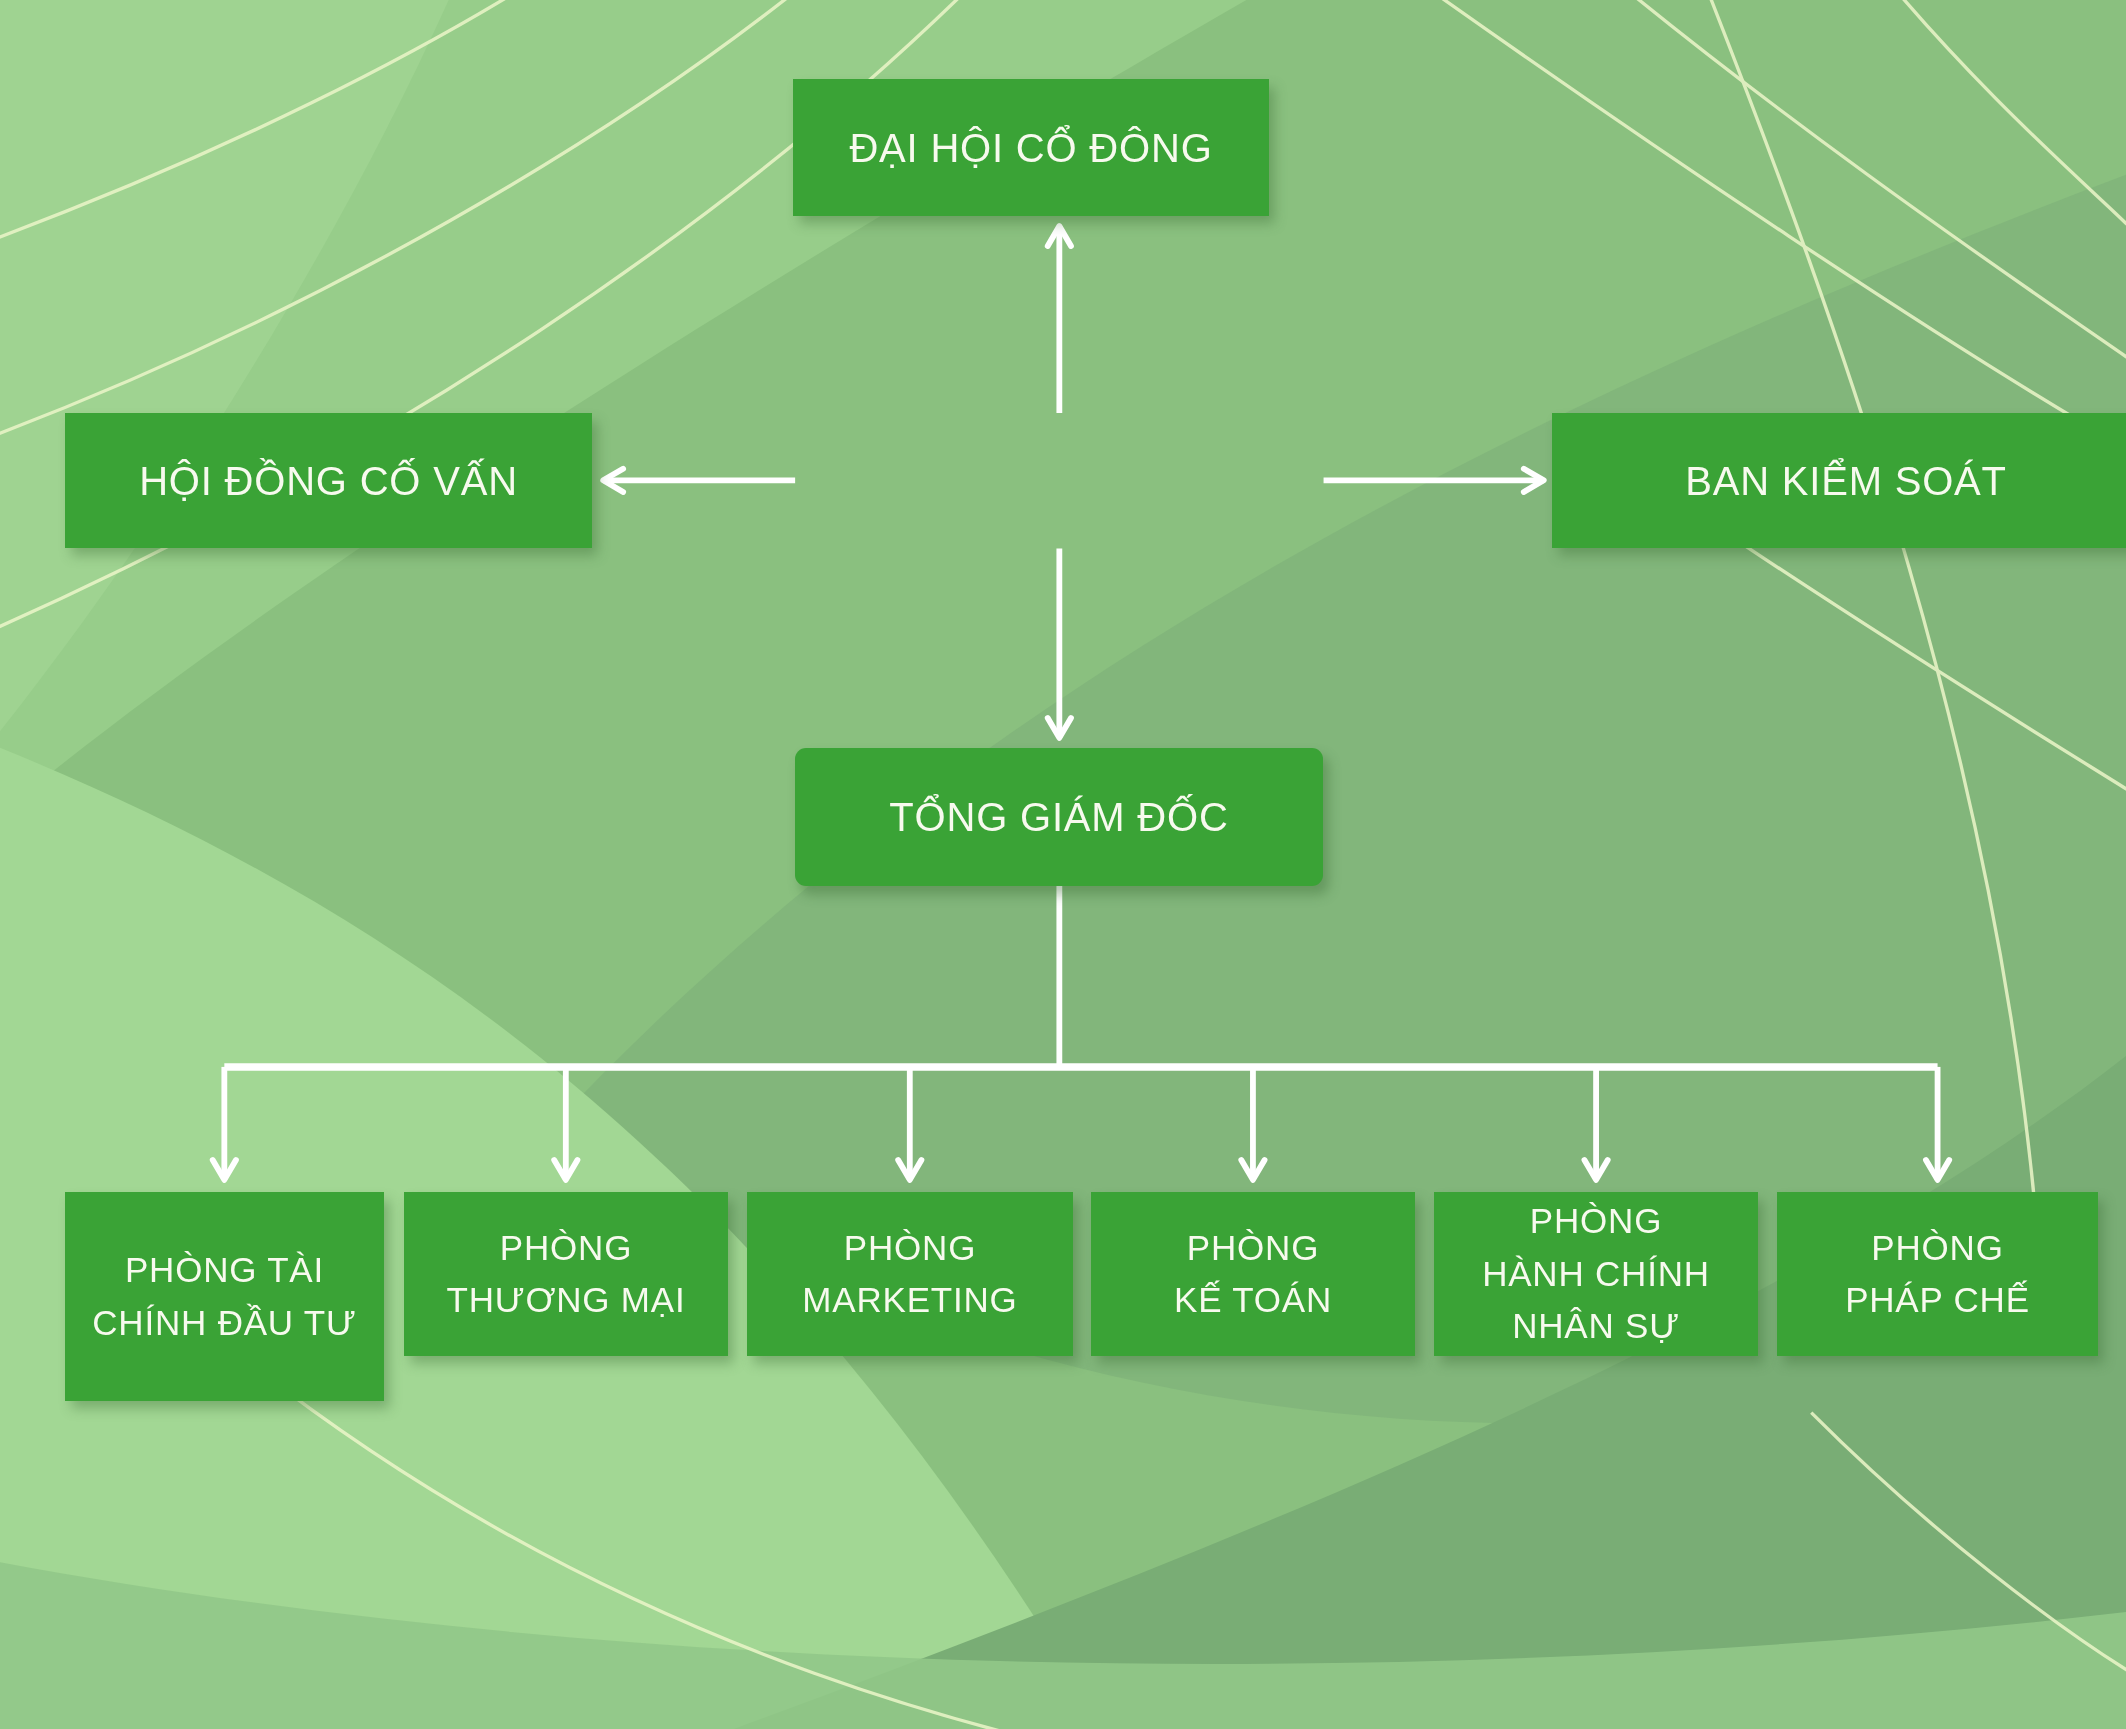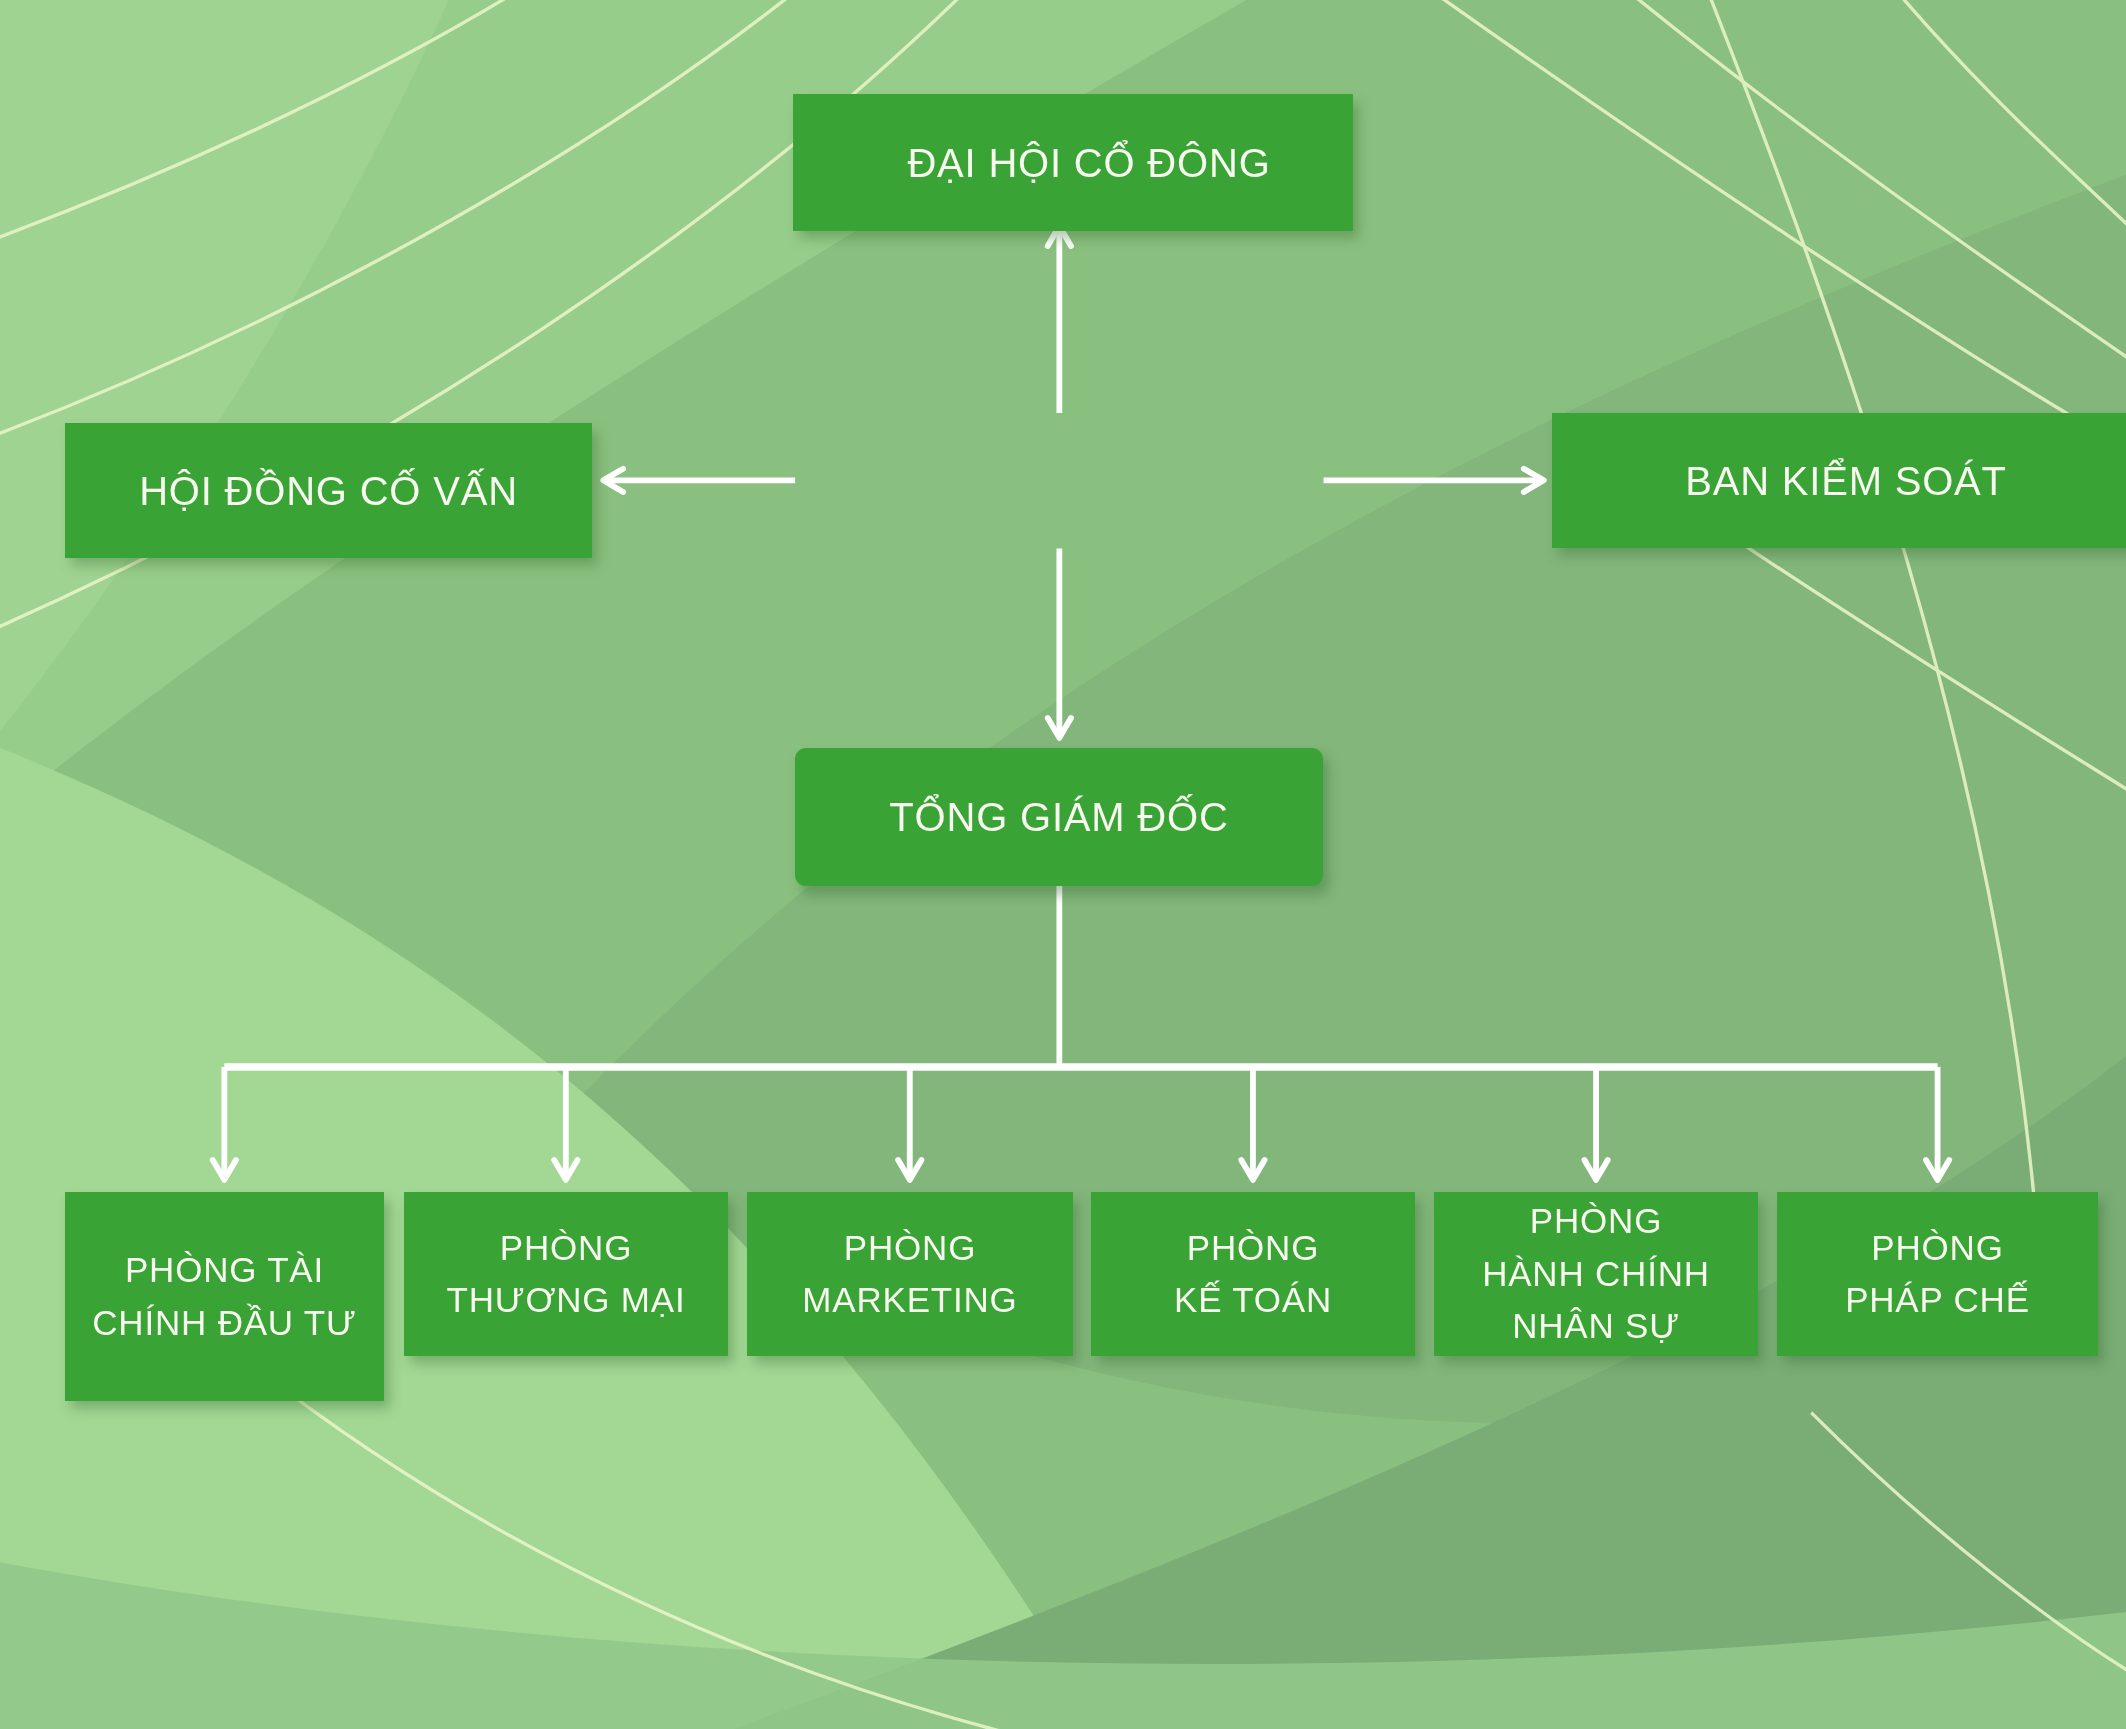--- a/index.html
+++ b/index.html
@@ -28,22 +28,22 @@
     text-align: center;
     white-space: pre-line;
     font-size: 40px;
     letter-spacing: 0.8px;
     line-height: 1.5;
     box-shadow: 5.8px 8.3px 11.6px rgba(54, 104, 50, 0.38);
   }
   .node.small { font-size: 35px; }
 
   
-  #n-dhcd { left: 793px;  top: 94px;   width: 528px; height: 137px; padding-left: 32px; }
-  #n-hdcv { left: 65px;   top: 413px;  width: 527px; height: 135px; margin-top: 10px; }
+  #n-dhcd { left: 793px;  top: 79px;   width: 476px; height: 137px; }
+  #n-hdcv { left: 65px;   top: 413px;  width: 527px; height: 135px; }
   #n-hdqt { left: 795px;  top: 413px;  width: 528px; height: 135px; }
   #n-bks  { left: 1552px; top: 413px;  width: 588px; height: 135px; }
   #n-tgd  { left: 795px;  top: 748px;  width: 528px; height: 138px; border-radius: 11px; }
   #n-p1   { left: 65px;   top: 1192px; width: 319px; height: 209px; }
   #n-p2   { left: 404px;  top: 1192px; width: 324px; height: 164px; }
   #n-p3   { left: 747px;  top: 1192px; width: 326px; height: 164px; }
   #n-p4   { left: 1091px; top: 1192px; width: 324px; height: 164px; }
   #n-p5   { left: 1434px; top: 1192px; width: 324px; height: 164px; }
   #n-p6   { left: 1777px; top: 1192px; width: 321px; height: 164px; }
 </style>

